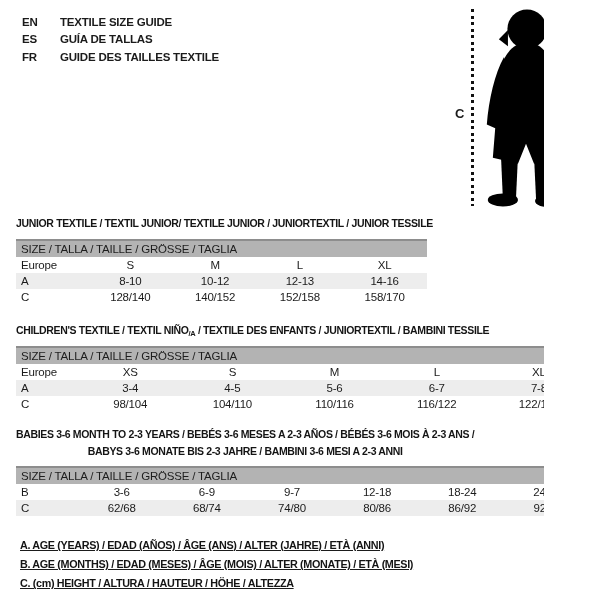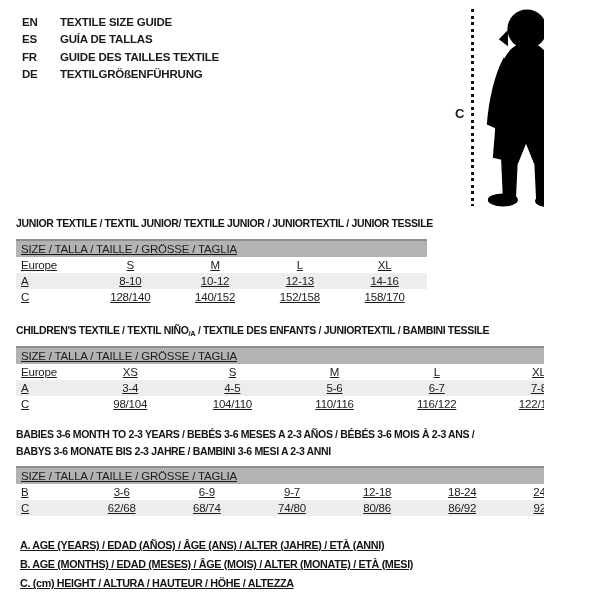--- a/index.html
+++ b/index.html
@@ -24,28 +24,28 @@
   .baby-svg { position:absolute; left:477px; top:5px; width:98px; height:203px; }
 
   
   .tbl-title {
     position:absolute; left:16px; font-weight:bold; font-size:10.5px;
     letter-spacing:-0.35px; white-space:nowrap; color:#141414;
   }
   .tbl-title .sub { font-size:7.5px; vertical-align:-2px; }
   .title-1 { top:217px; }
   .title-2 { top:324px; }
-  .title-3 { top:426px; line-height:16.5px; }
+  .title-3 { top:426px; line-height:16.5px;text-align:center; }
 
   
   .tbl-wrap { position:absolute; left:16px; }
   .tbl-1 { top:239px; width:411px; }
   .tbl-2 { top:346px; width:574px; }
   .tbl-3 { top:466px; width:574px; }
-  table { border-collapse:collapse; table-layout:fixed; width:100%;text-decoration:underline; }
+  table { border-collapse:collapse; table-layout:fixed; width:100%; }
   td { font-size:11.5px; letter-spacing:-0.2px; color:#1b1b1b; }
   tr.t-hdr td {
     background:#b3b3b3; border-top:2px solid #8d8d8d;
     padding:2px 0 2px 5px; height:15px; color:#1d1d1d; white-space:nowrap;
   }
   tr.data td { height:16px; text-align:center; padding:0; vertical-align:middle; }
   tr.data td.lab { text-align:left; padding-left:5px;margin-left:24px; }
   tr.shaded td { background:#ededed; }
 
   
@@ -65,24 +65,20 @@
       <span class="lang-code">EN</span>
       <span class="lang-label">TEXTILE SIZE GUIDE</span>
     </div>
     <div class="lang-row">
       <span class="lang-code">ES</span>
       <span class="lang-label">GUÍA DE TALLAS</span>
     </div>
     <div class="lang-row">
       <span class="lang-code">FR</span>
       <span class="lang-label">GUIDE DES TAILLES TEXTILE</span>
-    </div>
-    <div class="lang-row">
-      <span class="lang-code">DE</span>
-      <span class="lang-label">TEXTILGRÖßENFÜHRUNG</span>
     </div>
   </div>
 
   <div class="measure-line"></div>
   <div class="measure-label">C</div>
   <svg class="baby-svg" viewBox="0 0 96 202" aria-hidden="true">
     <g fill="#000000">
       <ellipse cx="49" cy="24" rx="19.5" ry="19.5"></ellipse>
       <path d="M30 25 L21 34 L30 41 Z"></path>
       <path d="M68 25 L77 34 L68 41 Z"></path>

